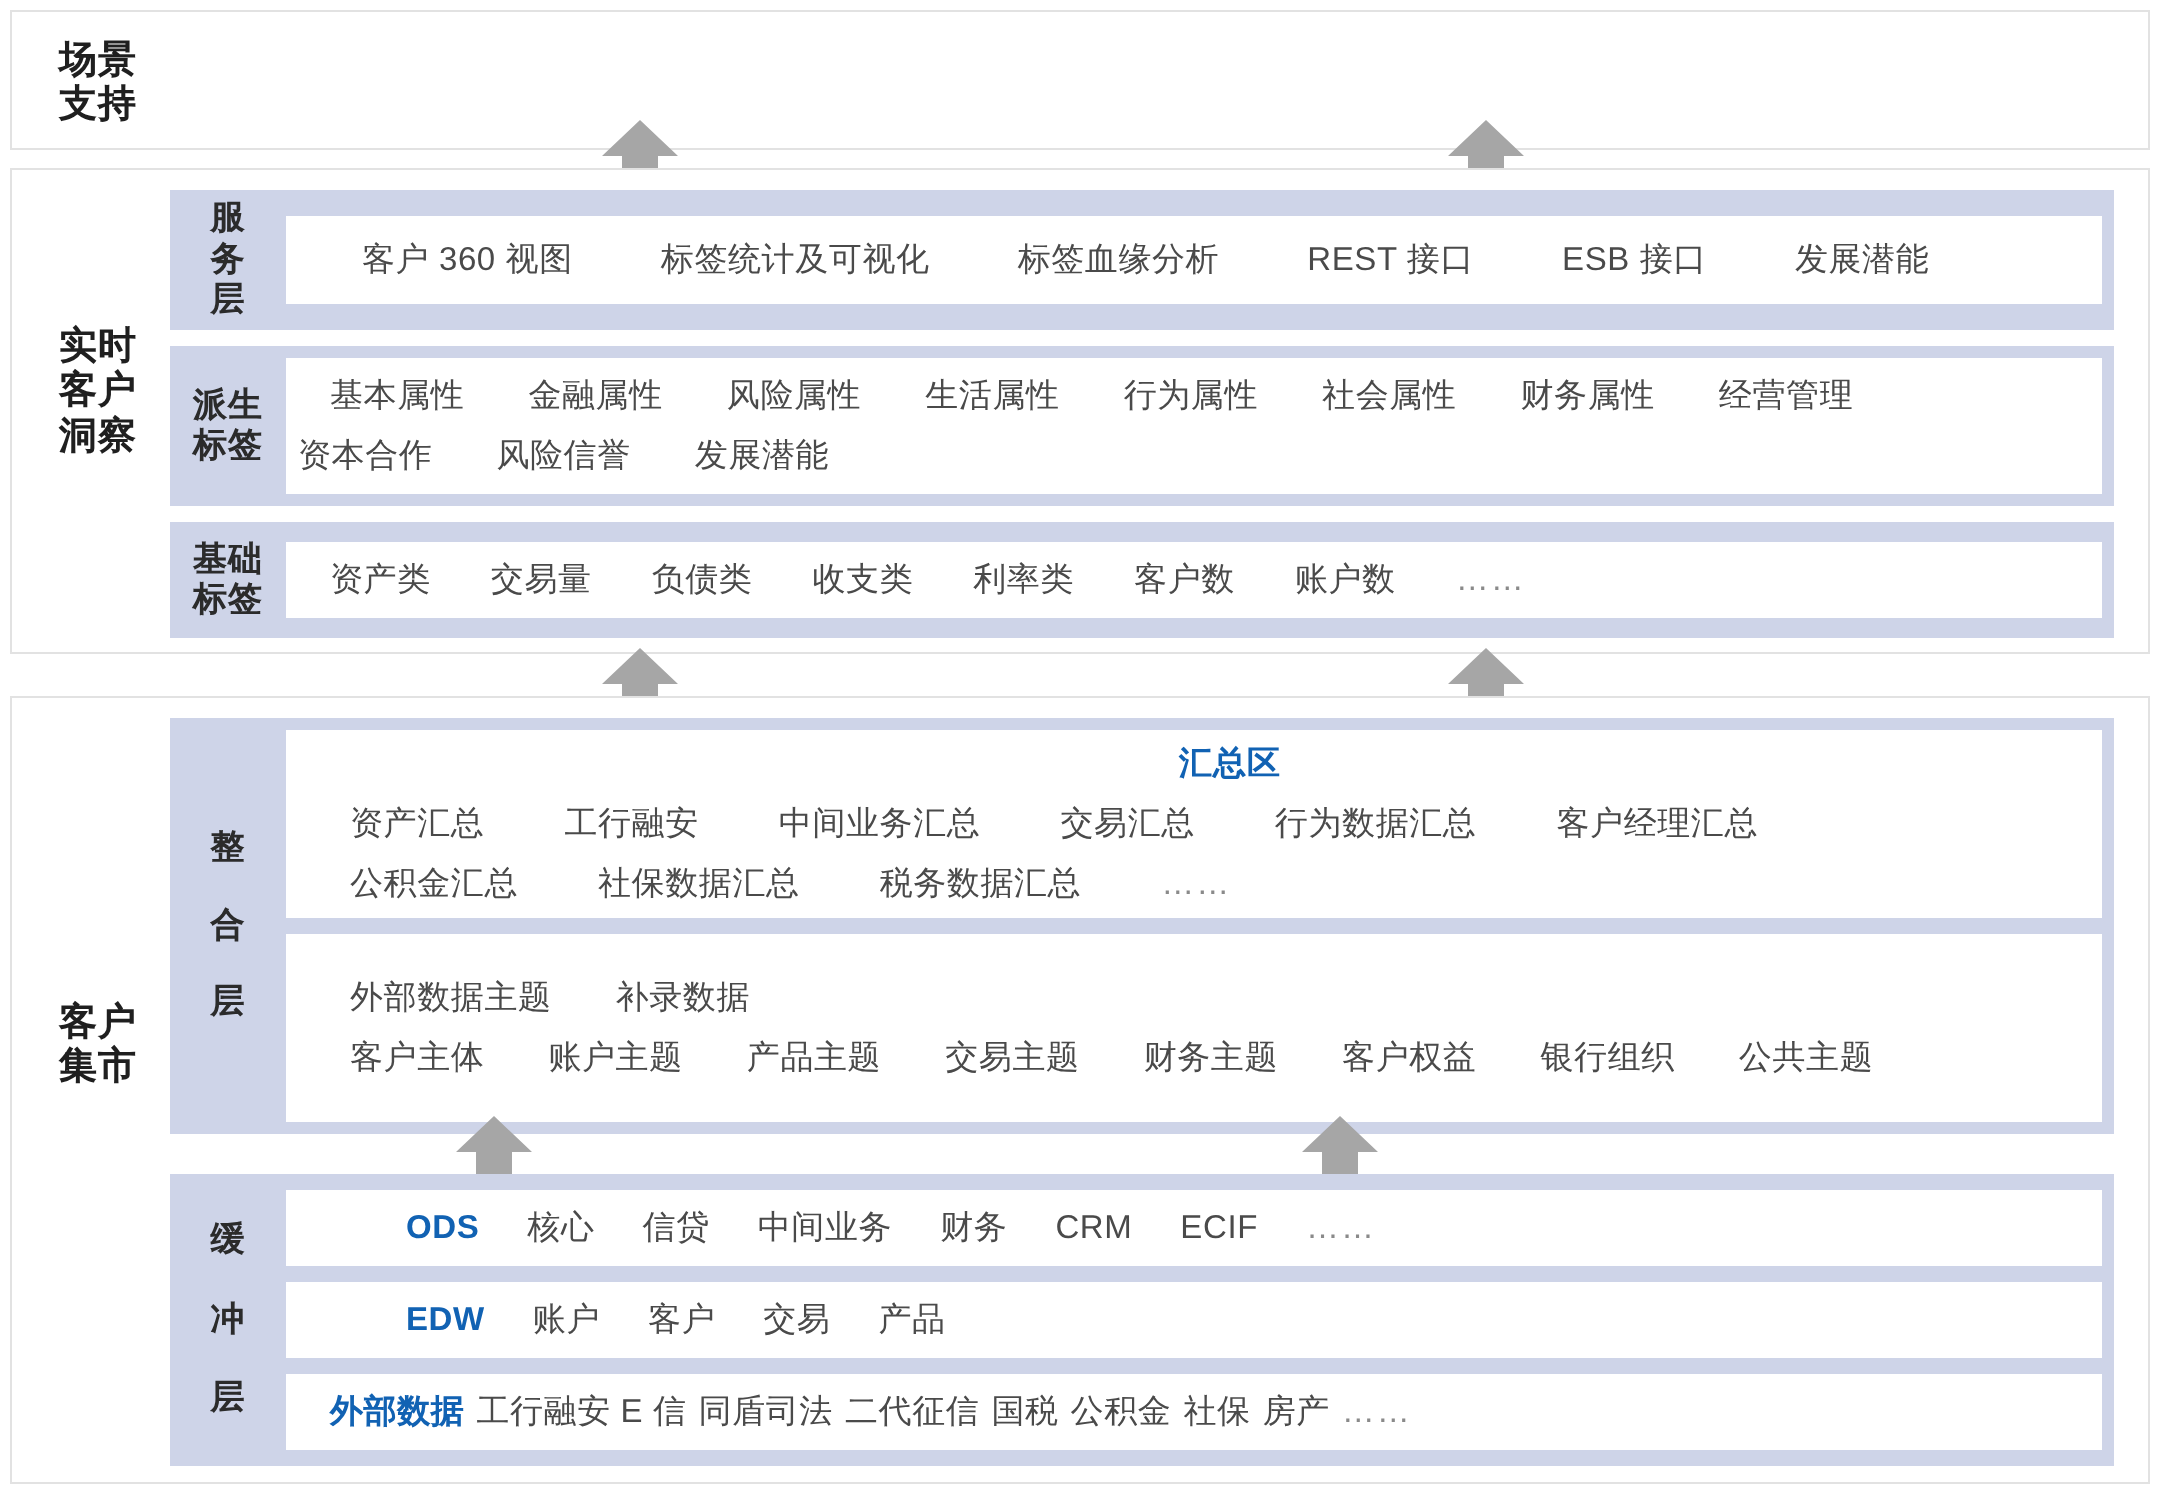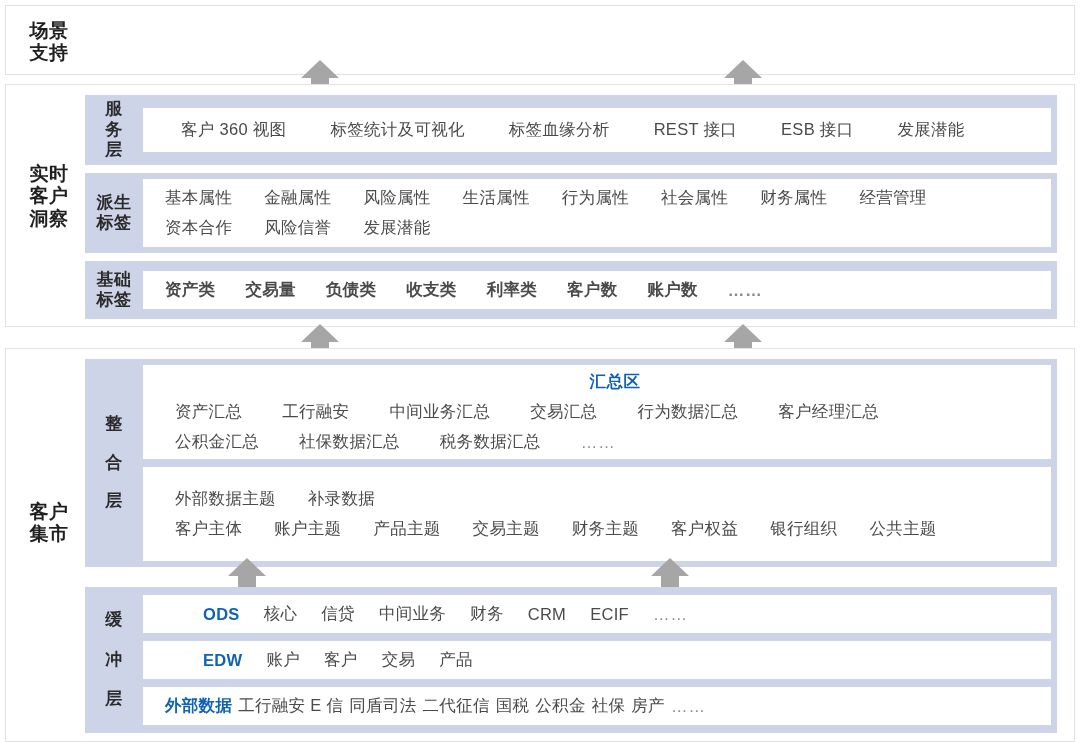--- a/index.html
+++ b/index.html
@@ -179,35 +179,35 @@
           <div class="items" style="padding-left:22px;gap:32px;">
             <span>基本属性</span>
             <span>金融属性</span>
             <span>风险属性</span>
             <span>生活属性</span>
             <span>行为属性</span>
             <span>社会属性</span>
             <span>财务属性</span>
             <span>经营管理</span>
           </div>
-          <div class="items" style="padding-left:22px;gap:32px;">
+          <div class="items" style="padding-left:6px;gap:32px;">
             <span>资本合作</span>
             <span>风险信誉</span>
             <span>发展潜能</span>
           </div>
         </div>
       </div>
     </div>
 
     <div class="band" style="left:79px;top:176px;width:972px;height:58px;">
       <div class="band-label" style="width:58px;">
         <div>基础</div>
         <div>标签</div>
       </div>
-      <div class="band-body" style="padding-right:6px;font-weight:bold;">
+      <div class="band-body" style="padding-right:6px;">
         <div class="white-box" style="height:38px;">
           <div class="items" style="padding-left:22px;gap:30px;">
             <span>资产类</span>
             <span>交易量</span>
             <span>负债类</span>
             <span>收支类</span>
             <span>利率类</span>
             <span>客户数</span>
             <span>账户数</span>
             <span class="dots">……</span>

